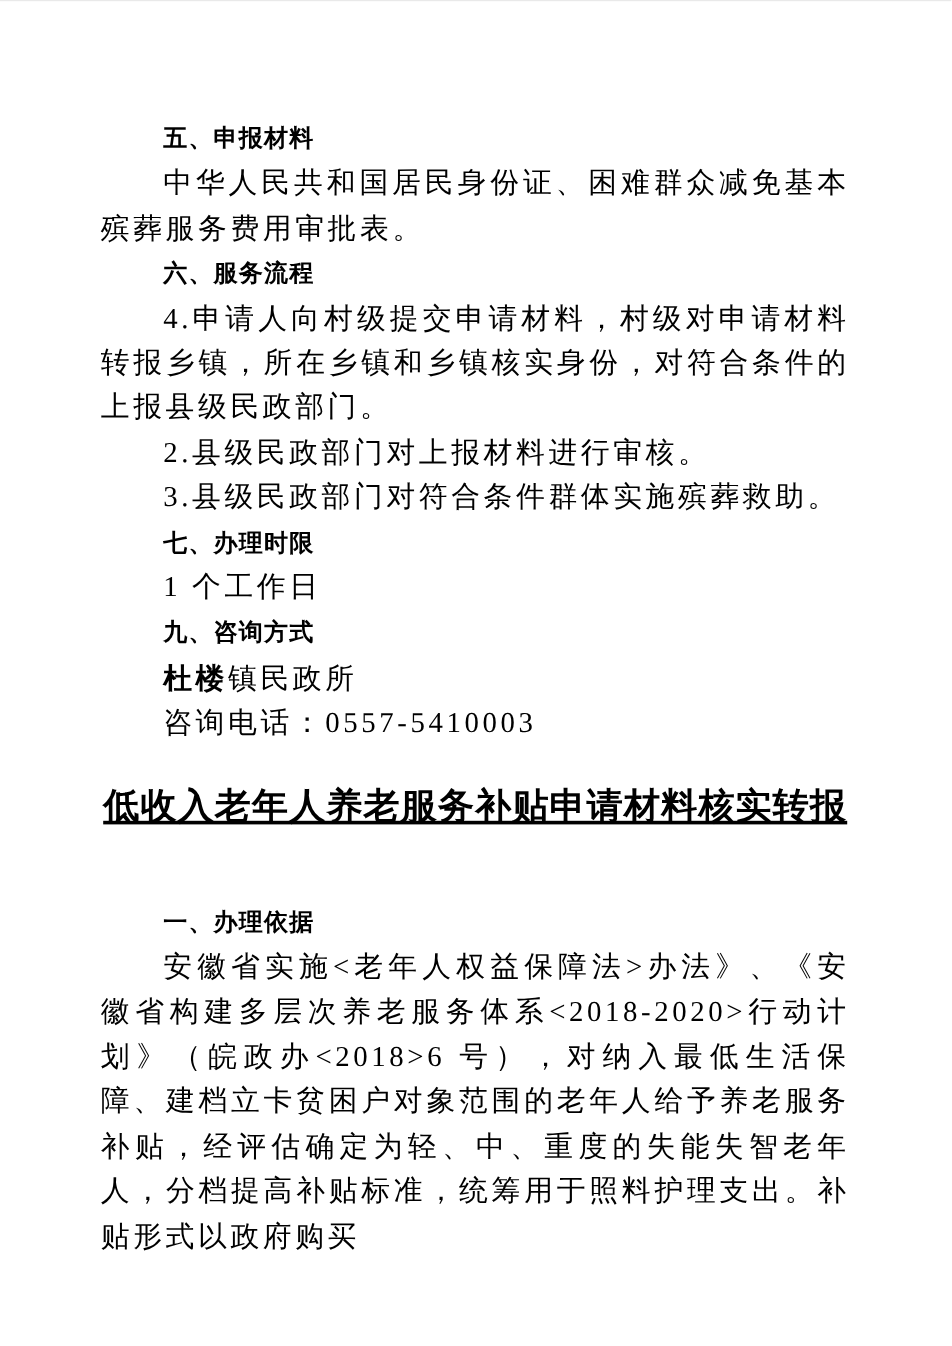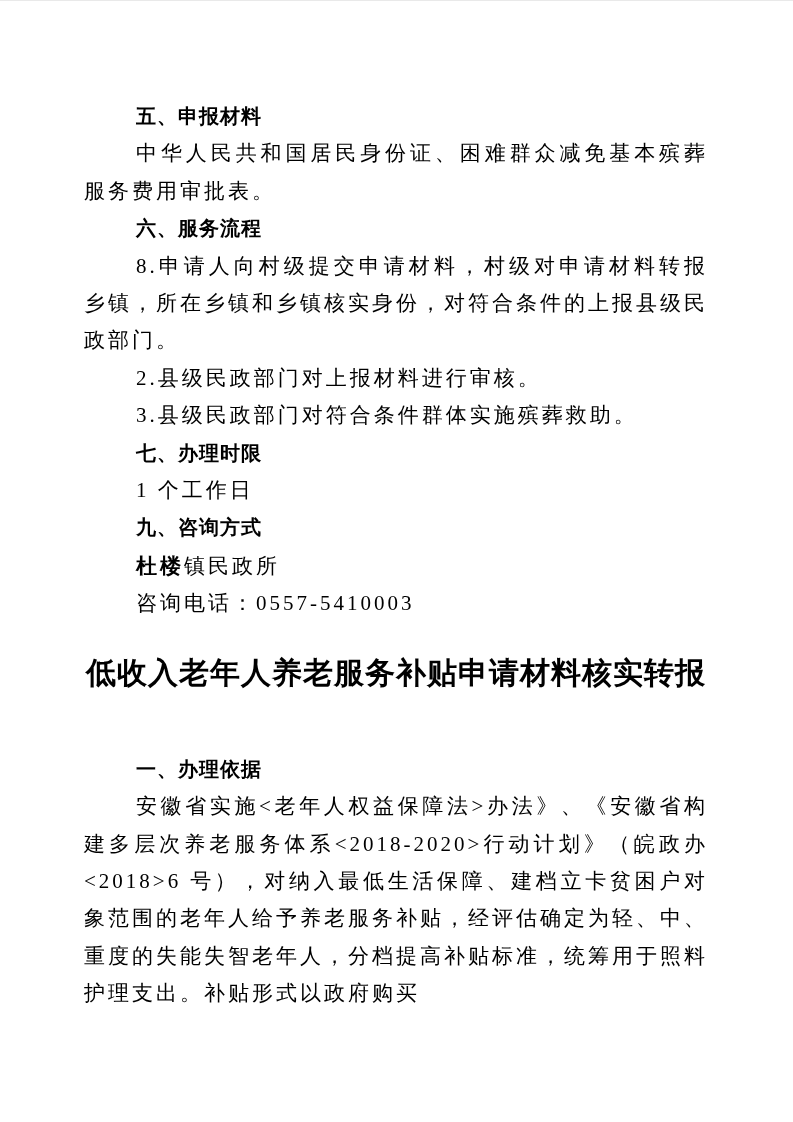--- a/index.html
+++ b/index.html
@@ -15,21 +15,21 @@
     font-family: "Liberation Serif", "DejaVu Serif", serif;
   }
   .content {
     position: absolute;
     left: 84px;
     top: 97px;
     width: 624px;
   }
   
   .para {
-    font-size: 21px;
+    font-size: 24px;
     line-height: 37.4px;
     letter-spacing: 3px;
     text-align: justify;
     text-justify: inter-character;
     text-indent: 52px;
     font-weight: 400;
   }
   
   .h {
     font-family: "Liberation Sans", "DejaVu Sans", sans-serif;
@@ -44,35 +44,36 @@
     font-weight: 700;
   }
   .title {
     margin-top: 30px;
     text-align: center;
     font-size: 30px;
     font-weight: 700;
     line-height: 40px;
     letter-spacing: 1px;
     font-family: "Liberation Serif", "DejaVu Serif", serif;
+    text-decoration: underline;
   }
   .title .title-line { display: block; }
   .second-guide-heading { margin-top: 58px; }
 </style>
 </head>
 <body>
 
 <div class="page">
   <div class="content">
 
     <p class="h">五、申报材料</p>
     <p class="para">中华人民共和国居民身份证、困难群众减免基本殡葬服务费用审批表。</p>
 
     <p class="h">六、服务流程</p>
-    <p class="para">8.申请人向村级提交申请材料，村级对申请材料转报乡镇，所在乡镇和乡镇核实身份，对符合条件的上报县级民政部门。</p>
+    <p class="para">4.申请人向村级提交申请材料，村级对申请材料转报乡镇，所在乡镇和乡镇核实身份，对符合条件的上报县级民政部门。</p>
     <p class="para">2.县级民政部门对上报材料进行审核。</p>
     <p class="para">3.县级民政部门对符合条件群体实施殡葬救助。</p>
 
     <p class="h">七、办理时限</p>
     <p class="para">1 个工作日</p>
 
 
     <p class="h">九、咨询方式</p>
     <p class="para"><span class="bold-sans">杜楼</span><span>镇民政所</span></p>
     <p class="para">咨询电话：0557-5410003</p>

